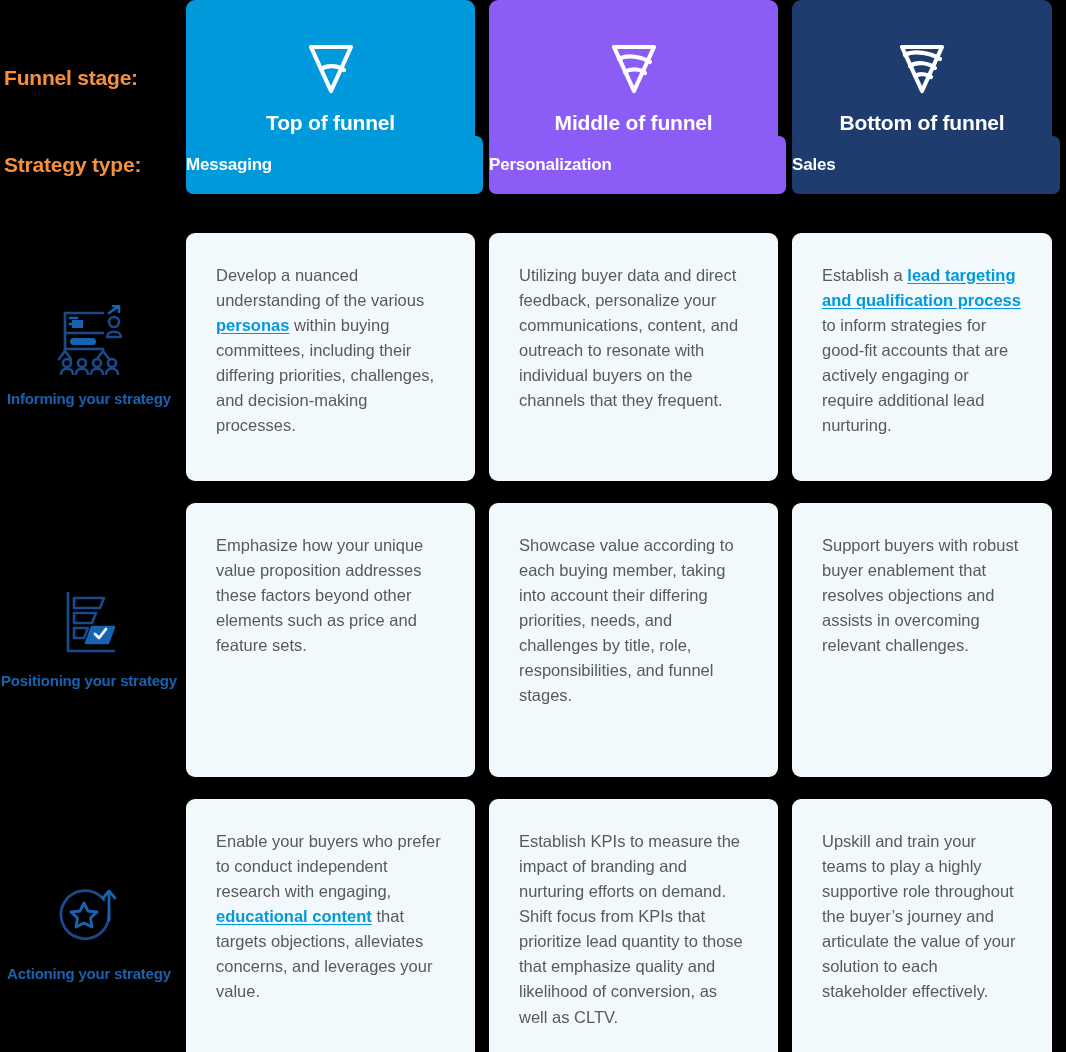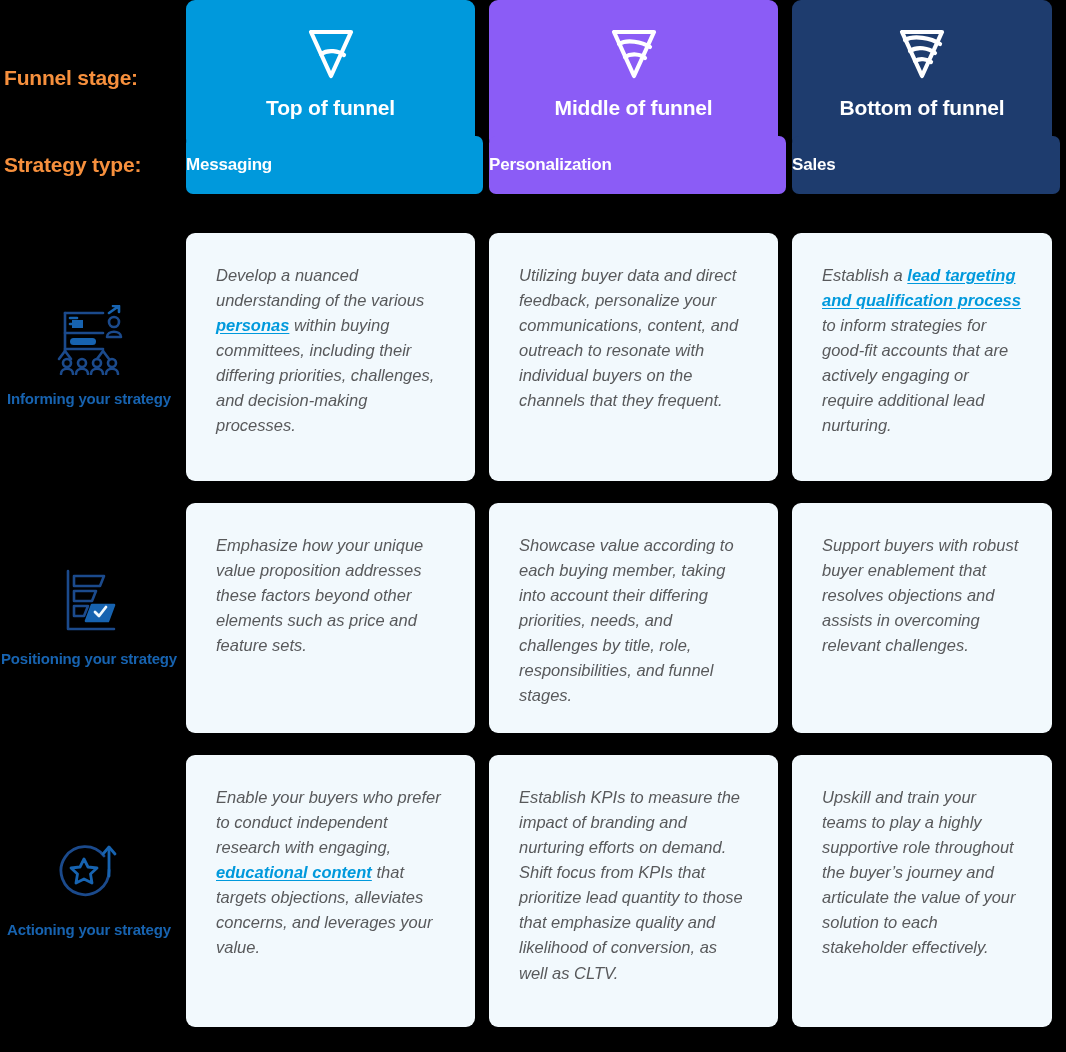--- a/index.html
+++ b/index.html
@@ -40,21 +40,21 @@
   .rowlabel.orange { color: #F7903D; }
 
   .stage-card {
     margin: 0 14px 8px 0;
     border-radius: 9px;
     height: 148px;
     display: flex;
     flex-direction: column;
     align-items: center;
     justify-content: flex-start;
-    padding-top: 14px;
+    padding-top: 29px;
     color: #ffffff;
   }
   .stage-card .funnel-ico { margin-bottom: 6px; }
   .stage-card .stage-name {
     font-size: 21px;
     font-weight: bold;
     letter-spacing: -0.2px;
     text-align: center;
   }
 
@@ -105,24 +105,23 @@
   }
 
   .cell {
     margin-right: 14px;
     background: #F2F9FD;
     border-radius: 9px;
     padding: 30px 28px 26px 30px;
     font-size: 16.5px;
     line-height: 1.52;
     color: #58595B;
-    font-style: italic;
   }
   .cell.r1 { height: 248px; }
-  .cell.r2 { height: 230px; }
+  .cell.r2 { height: 274px; }
   .cell.r3 { height: 272px; }
 
   .cell a, .lnk {
     color: #0099DC;
     font-weight: bold;
     text-decoration: underline;
     text-underline-offset: 2px;
   }
 </style>
 </head>

